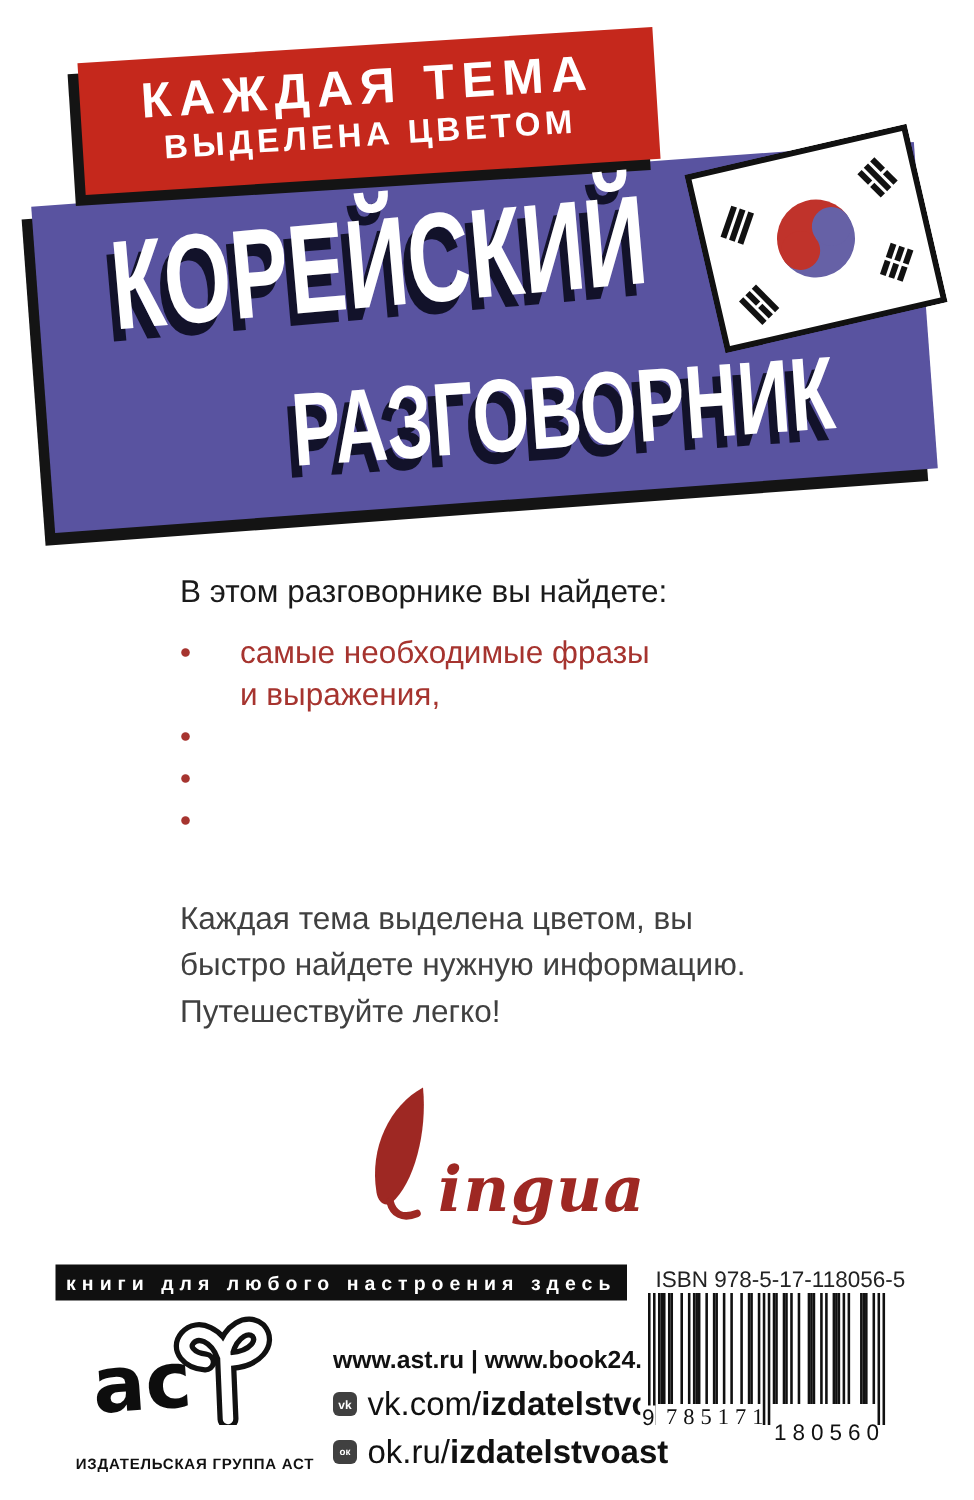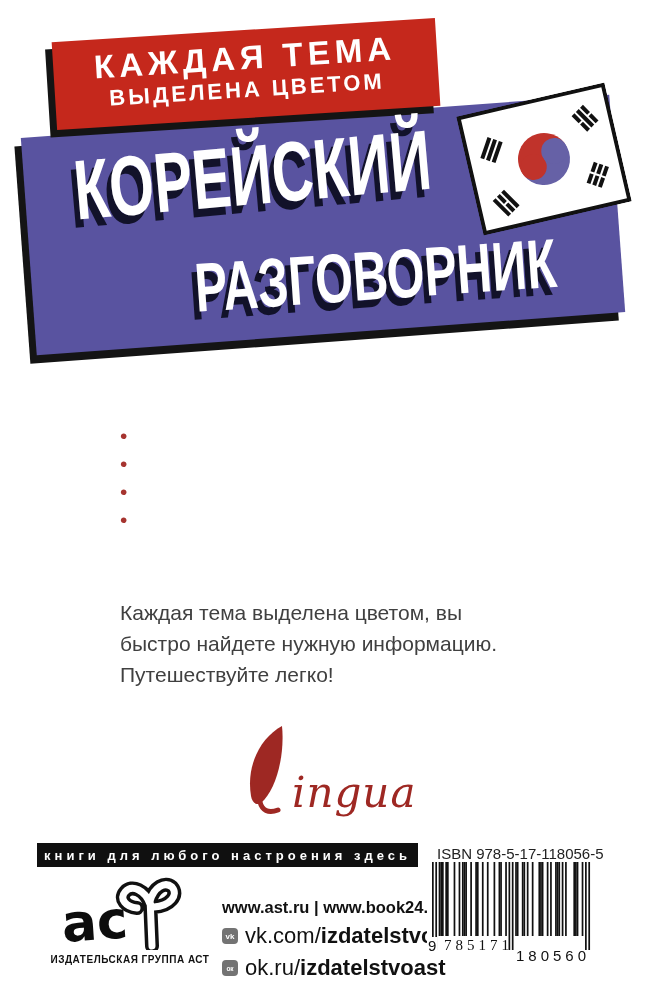--- a/index.html
+++ b/index.html
@@ -39,41 +39,41 @@
   .intro{left:120px;top:383px;font-size:21px;color:#1a1a1a;}
   .bullets{left:120px;top:422px;width:440px;}
   .bullet-row{display:flex;line-height:28px;font-size:21px;color:var(--accent-red,#a6342f);}
   .bullet-dot{width:40px;flex:0 0 40px;color:var(--accent-red,#a6342f);}
   .bullet-text{white-space:pre-line;}
   .outro{left:120px;top:597px;font-size:21px;line-height:31px;color:#404040;white-space:pre-line;}
 
   
   .lingua{left:238px;top:722px;width:190px;height:100px;display:flex;align-items:flex-end;}
   .lingua-text{
-    font-family:"DejaVu Serif",serif;font-style:italic;font-weight:normal;
+    font-family:"DejaVu Serif",serif;font-style:italic;font-weight:bold;
     font-size:42px;color:var(--lingua-red,#9e2823);line-height:1;margin-left:-6px;margin-bottom:8px;
     letter-spacing:1px;
   }
 
   
   .slogan-bar{
     left:37px;top:843px;width:381px;height:24px;background:#101010;
     color:#fff;font-size:13px;font-weight:bold;letter-spacing:4px;
     display:flex;align-items:center;justify-content:center;white-space:nowrap;
   }
   .isbn{left:437px;top:845px;font-size:15px;color:#222;white-space:nowrap;}
 
   .ast-block{left:45px;top:868px;width:170px;text-align:center;}
-  .ast-label{font-size:10px;font-weight:bold;letter-spacing:0.5px;color:#111;margin-top:0;white-space:nowrap;}
+  .ast-label{font-size:10px;font-weight:bold;letter-spacing:0.5px;color:#111;margin-top:16px;white-space:nowrap;}
 
   .links{left:222px;top:898px;width:200px;}
   .sites{font-size:16.5px;font-weight:bold;color:#111;white-space:nowrap;}
   .link-row{display:flex;align-items:center;margin-top:6px;white-space:nowrap;}
   .sq-icon{
-    width:16px;height:16px;background:#737373;border-radius:4px;color:#fff;
+    width:16px;height:16px;background:#404040;border-radius:4px;color:#fff;
     display:flex;align-items:center;justify-content:center;
     font-size:8px;font-weight:bold;margin-right:7px;flex:0 0 16px;
   }
   .link-text{font-size:22px;color:#111;}
   .link-text b{font-weight:bold;}
 
   .barcode{left:427px;top:862px;width:168px;height:95px;background:#fff;}
   .bc-digits{position:absolute;top:73px;left:0;width:168px;height:20px;font-size:15px;color:#111;}
   .bc-first{position:absolute;left:0px;top:2px;background:#fff;padding:0 1px;}
   .bc-left{position:absolute;left:17px;top:2px;width:62px;background:#fff;letter-spacing:4px;text-align:center;font-family:Liberation Serif, serif;}
@@ -126,24 +126,27 @@
   </div>
 
   <div class="abs red-banner">
     <div class="banner-l1">КАЖДАЯ ТЕМА</div>
     <div class="banner-l2">ВЫДЕЛЕНА ЦВЕТОМ</div>
   </div>
 
   <div class="abs big-title title1">КОРЕЙСКИЙ</div>
   <div class="abs big-title title2">РАЗГОВОРНИК</div>
 
+  <div class="abs intro">В этом разговорнике вы найдете:</div>
 
   <div class="abs bullets">
     <div class="bullet-row">
       <span class="bullet-dot">•</span>
+      <span class="bullet-text">самые необходимые фразы
+и выражения,</span>
     </div>
     <div class="bullet-row">
       <span class="bullet-dot">•</span>
     </div>
     <div class="bullet-row">
       <span class="bullet-dot">•</span>
     </div>
     <div class="bullet-row">
       <span class="bullet-dot">•</span>
     </div>

